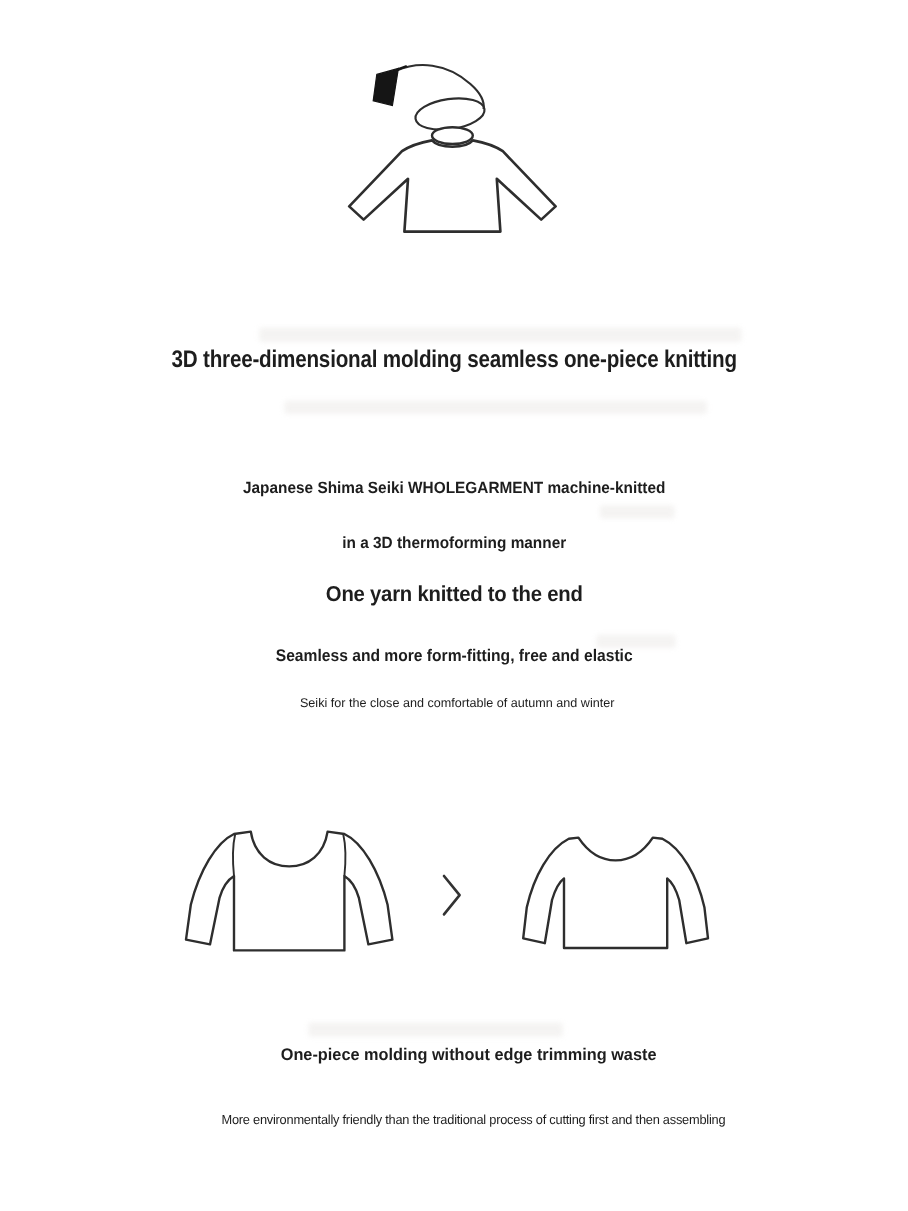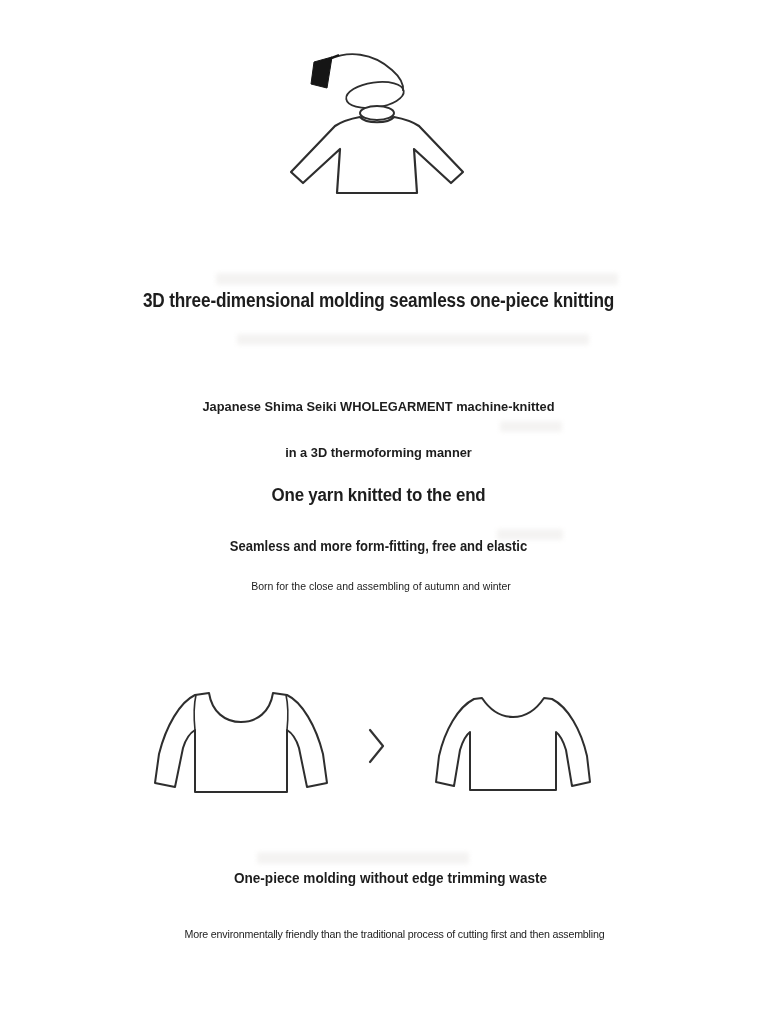--- a/index.html
+++ b/index.html
@@ -42,21 +42,21 @@
 
     <ellipse cx="101" cy="63" rx="17" ry="7" fill="#ffffff" stroke="#2e2e2e" stroke-width="2"></ellipse>
   </svg>
 
   <div class="txt headline">3D three-dimensional molding seamless one-piece knitting</div>
 
   <div class="txt l1">Japanese Shima Seiki WHOLEGARMENT machine-knitted</div>
   <div class="txt l2">in a 3D thermoforming manner</div>
   <div class="txt l3">One yarn knitted to the end</div>
   <div class="txt l4">Seamless and more form-fitting, free and elastic</div>
-  <div class="l5">Born for the close and assembling of autumn and winter</div>
+  <div class="l5">Seiki for the close and comfortable of autumn and winter</div>
 
   <svg class="abs" style="left:146px;top:686px;" width="190" height="118" viewBox="0 0 190 118">
     <path d="M63 7 C66 26 79 36 95 36 C111 36 124 26 127 7 L141 9 C156 16 170 40 177 68 L181 97 L161 101 L153 62 C150 52 146 47 141 44 L141 106 L49 106 L49 44 C44 47 40 52 37 62 L29 101 L9 97 L13 68 C20 40 34 16 49 9 Z" fill="#ffffff" stroke="#2e2e2e" stroke-width="2" stroke-linejoin="round"></path>
 
     <path d="M50 9 C47 22 48 34 49 44" fill="none" stroke="#2e2e2e" stroke-width="1.6"></path>
     <path d="M140 9 C143 22 142 34 141 44" fill="none" stroke="#2e2e2e" stroke-width="1.6"></path>
   </svg>
 
   <svg class="abs" style="left:366px;top:727px;" width="22" height="38" viewBox="0 0 22 38">
     <path d="M4 3 L17 19 L4 35" fill="none" stroke="#333333" stroke-width="2.2" stroke-linecap="round" stroke-linejoin="round"></path>

